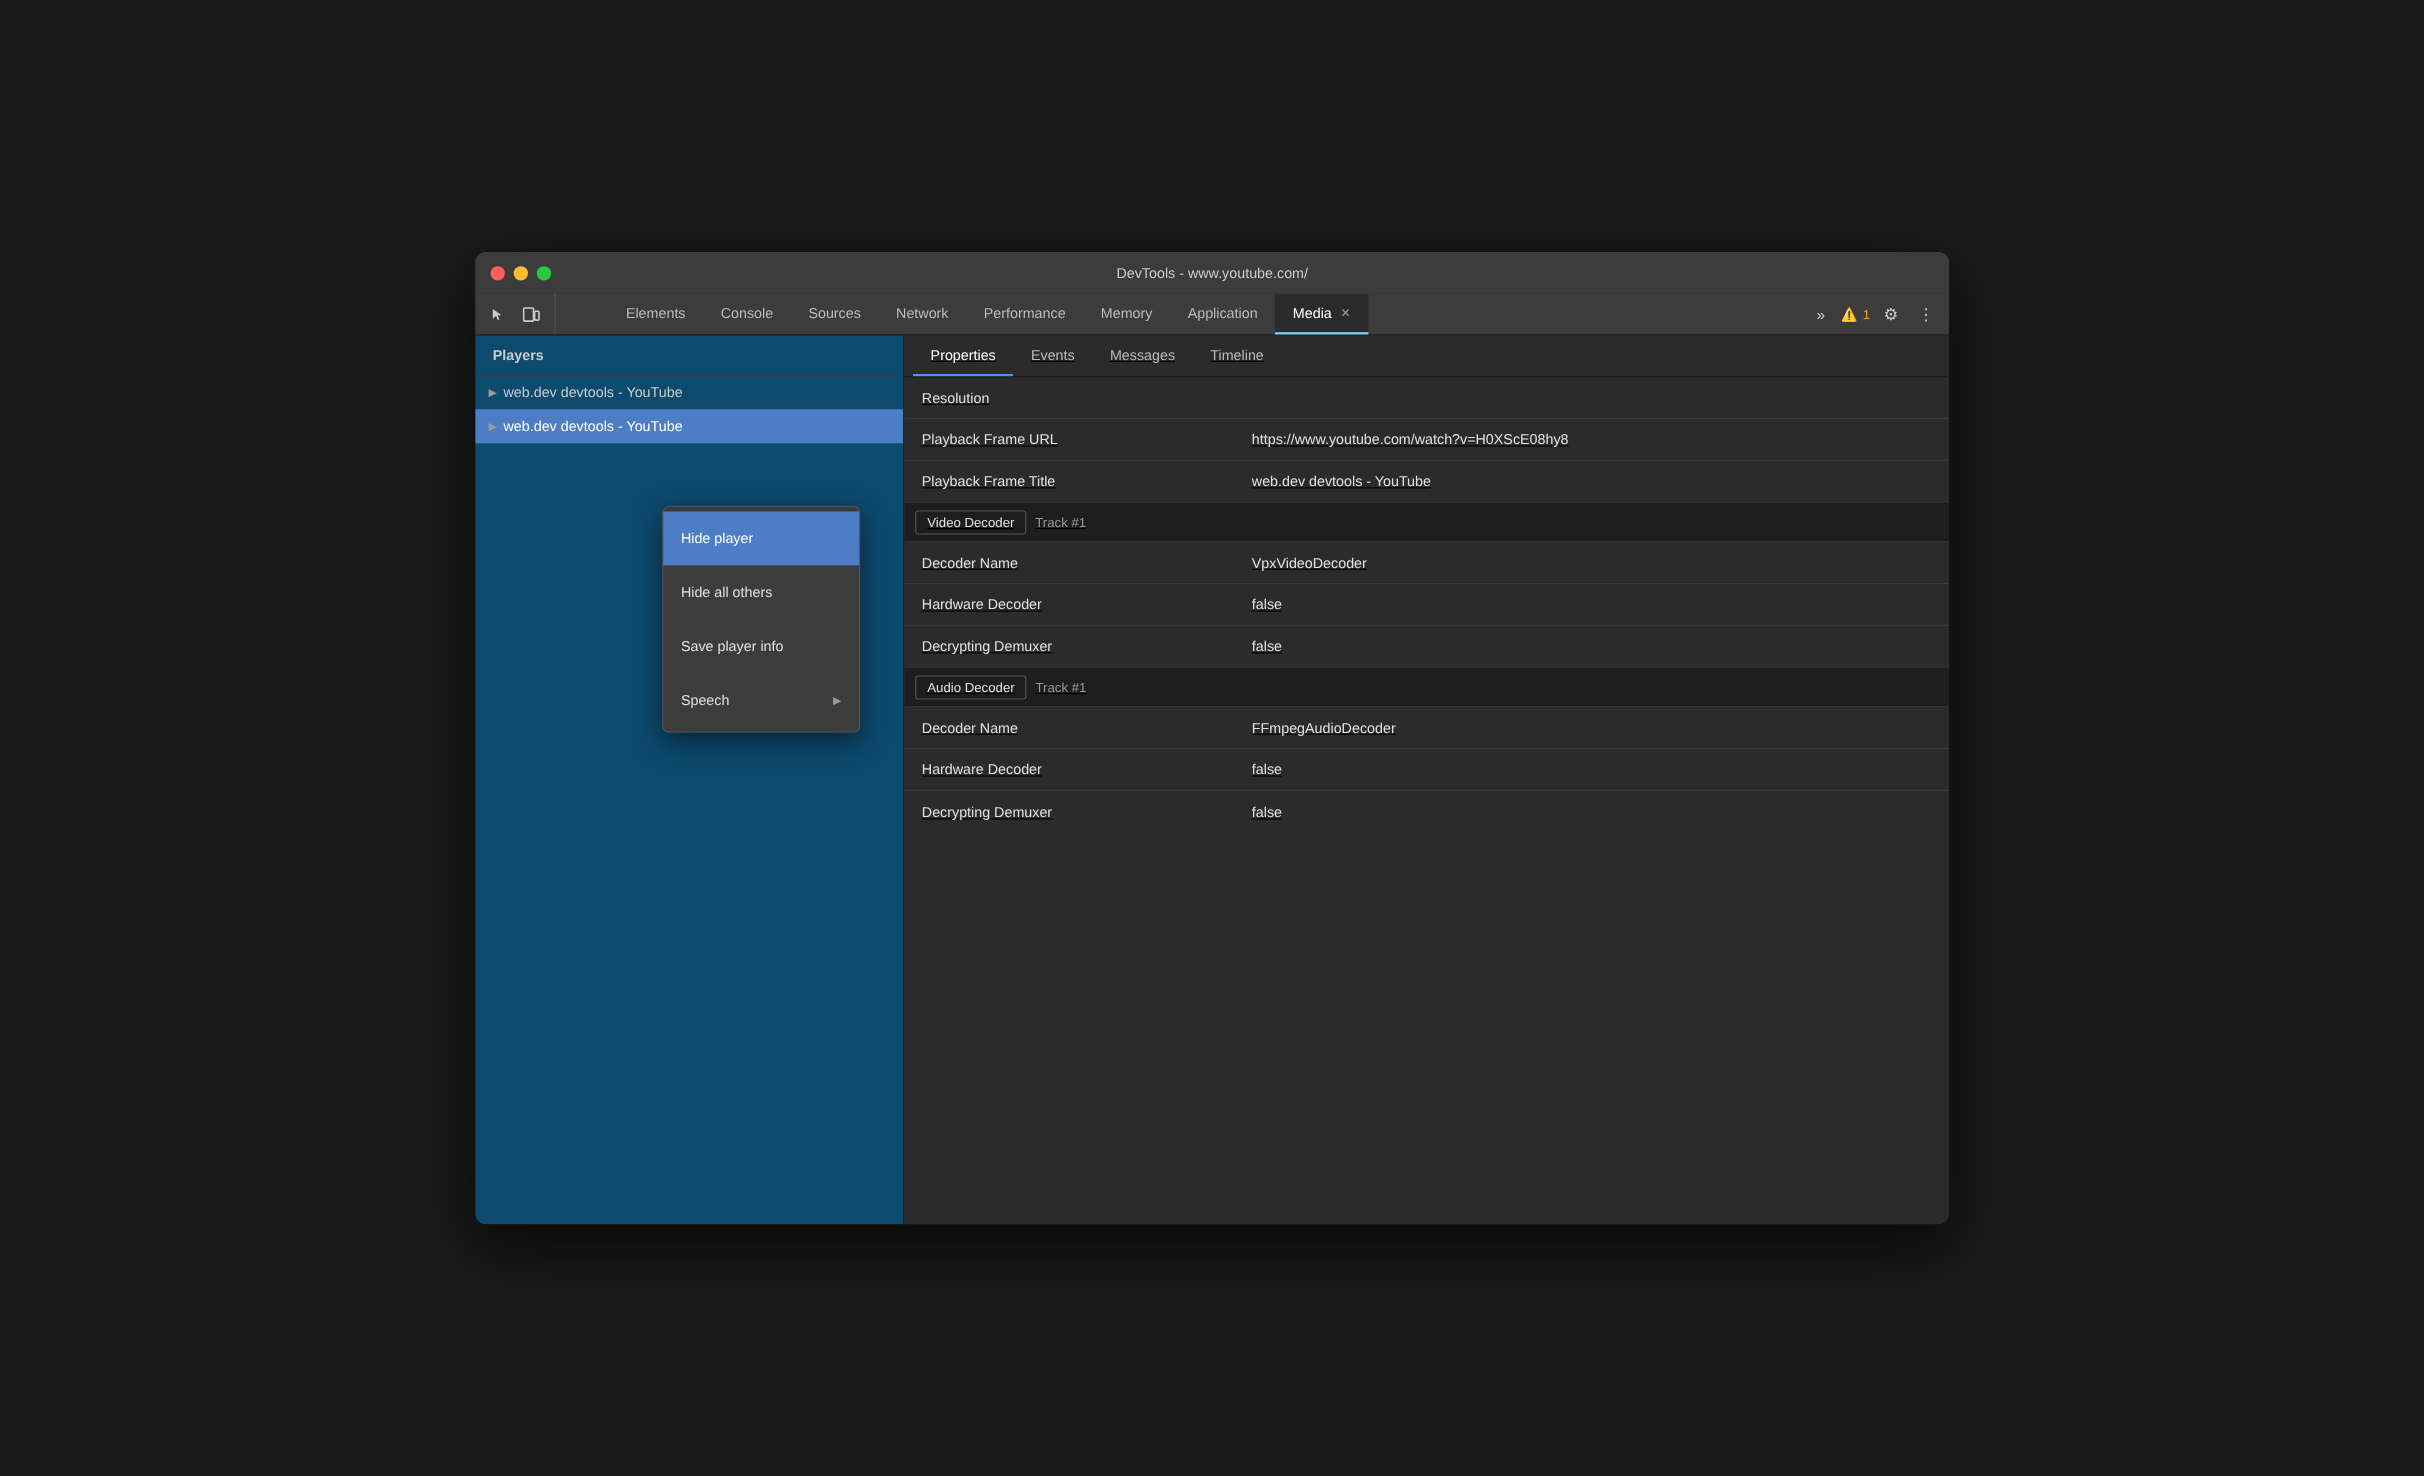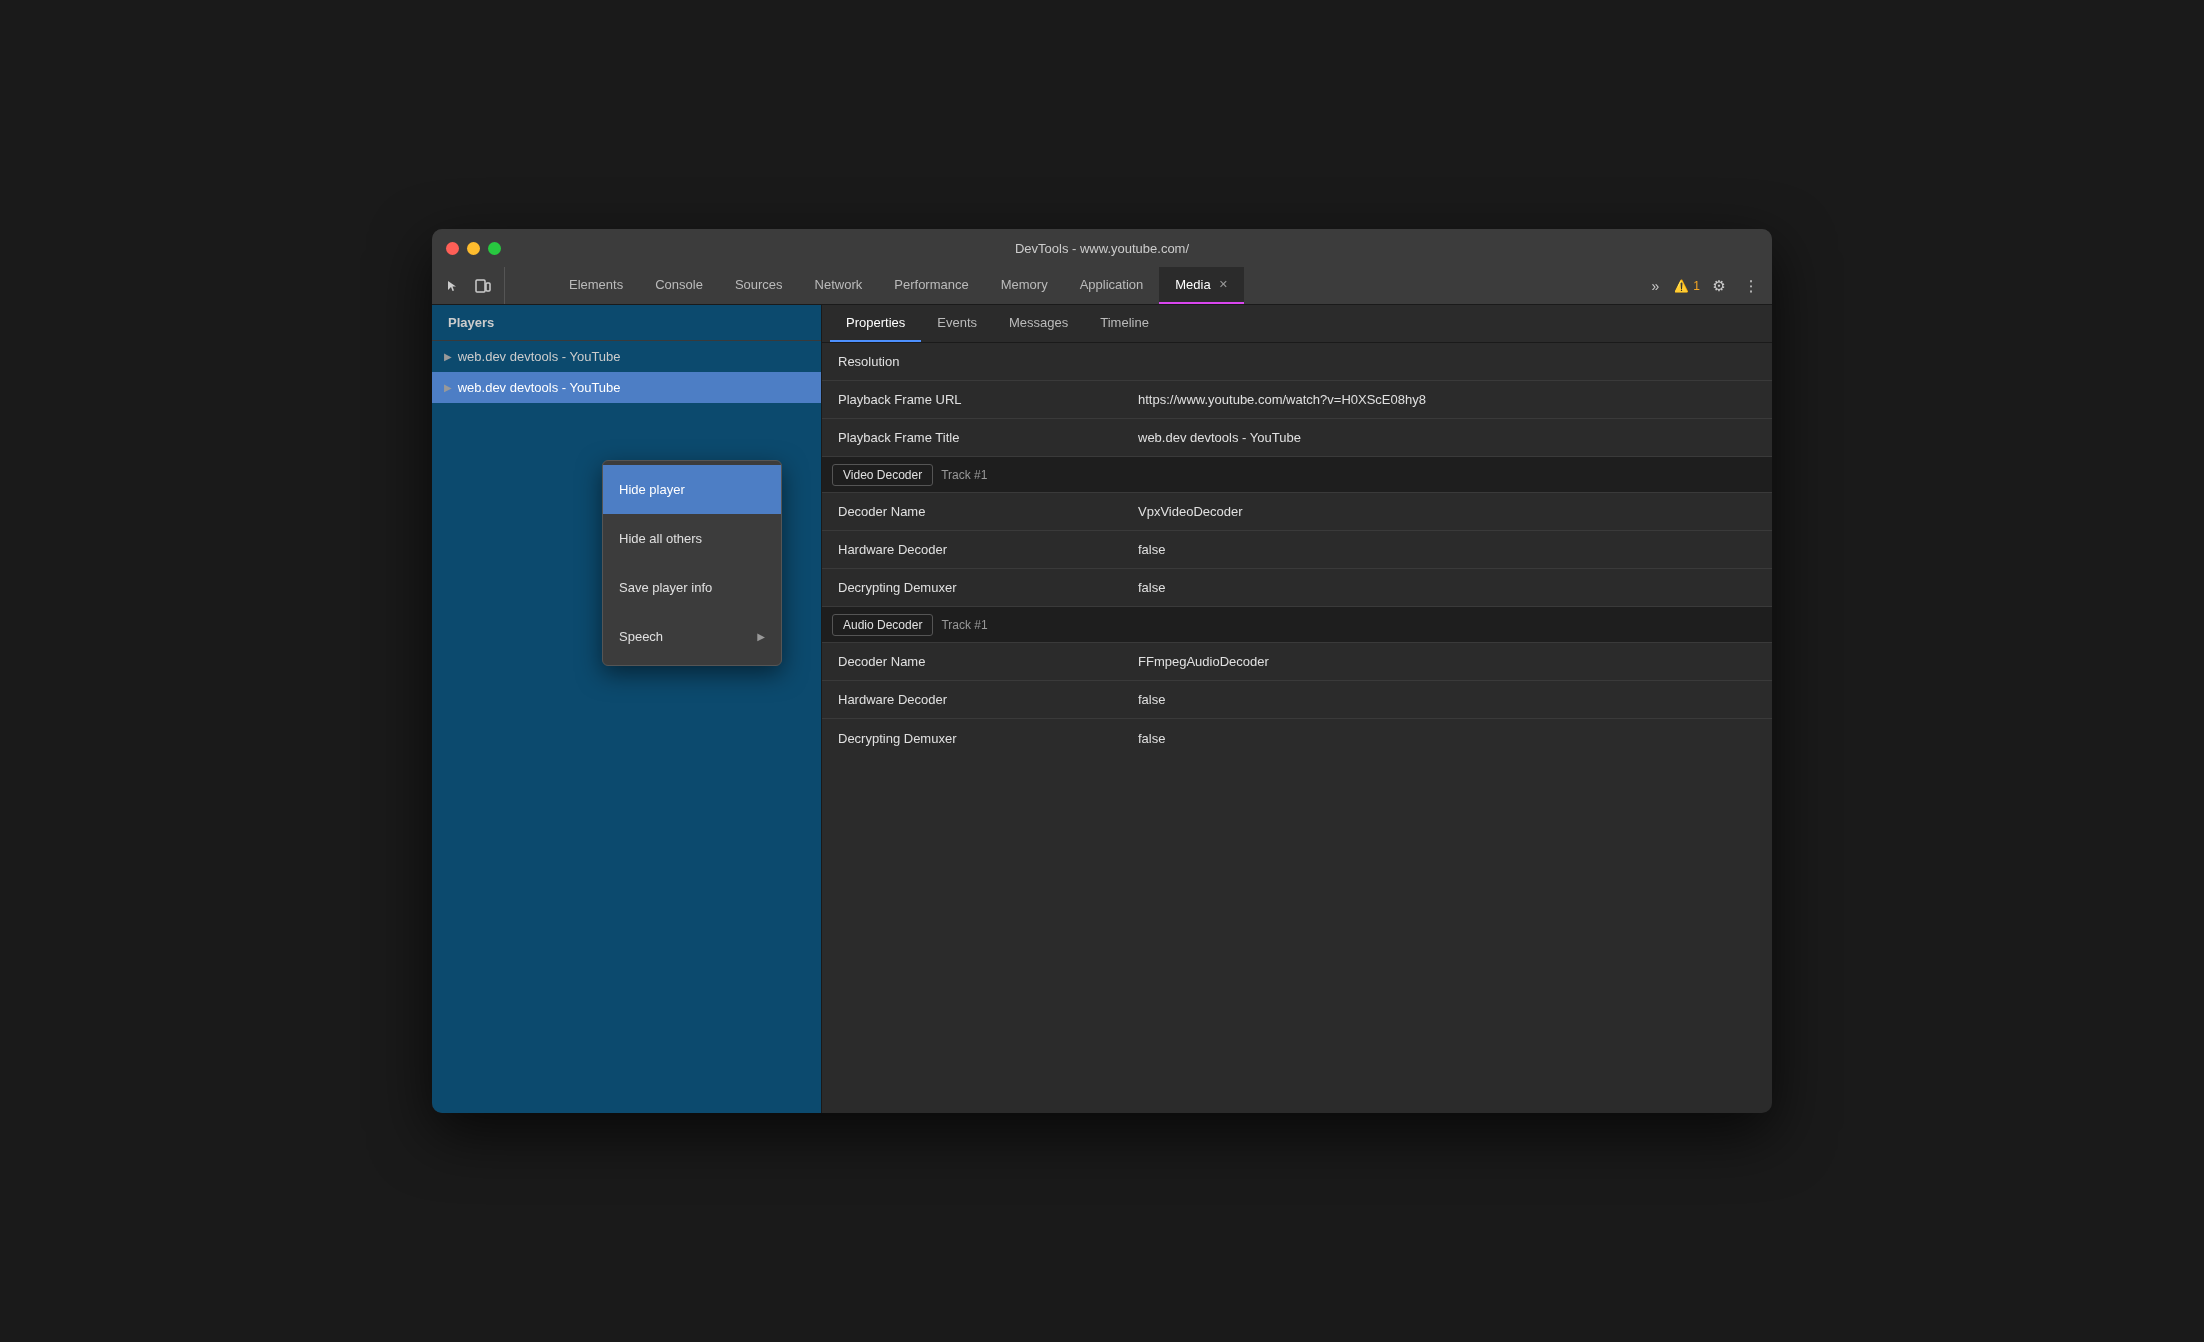--- a/index.html
+++ b/index.html
@@ -93,21 +93,21 @@
       align-items: center;
       color: #bbb;
       font-size: 13px;
       cursor: pointer;
       border-bottom: 2px solid transparent;
       white-space: nowrap;
     }
     .toolbar-tab.active {
       color: #fff;
       background: #2b2b2b;
-      border-bottom: 2px solid #d946ef;
+      border-bottom: 2px solid #7dd3fc;
       text-align: right;
     }
     .toolbar-tab.media-tab {
       background: #2b2b2b;
       color: #fff;
     }
     .tab-close {
       margin-left: 8px;
       color: #999;
       font-size: 11px;
@@ -220,20 +220,21 @@
     .context-item .chevron-right {
       font-size: 10px;
       color: #999;
     }
     
     .panel {
       flex: 1;
       display: flex;
       flex-direction: column;
       overflow: hidden;
+      text-decoration: underline;
     }
     .panel-tabs {
       display: flex;
       background: #2b2b2b;
       border-bottom: 1px solid #1a1a1a;
       padding: 0 8px;
     }
     .panel-tab {
       padding: 10px 16px;
       color: #bbb;

